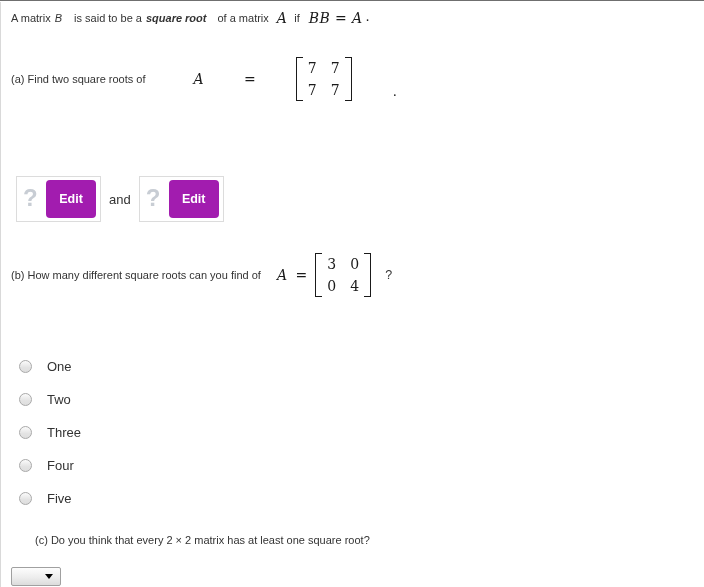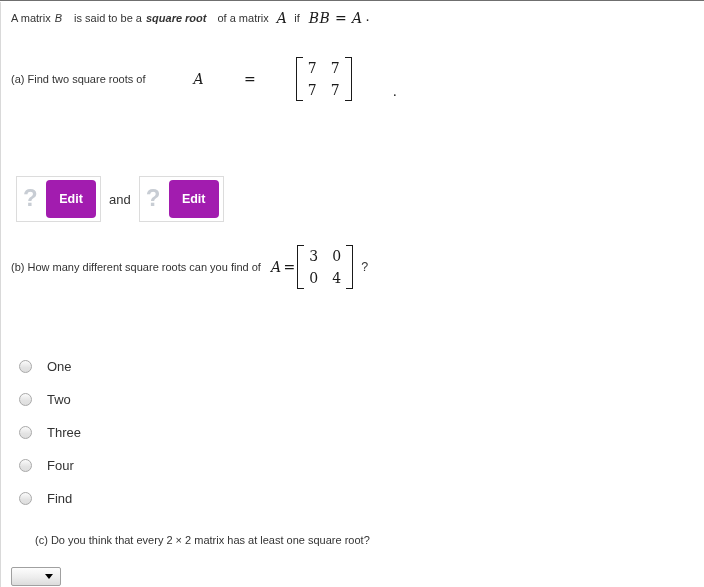--- a/index.html
+++ b/index.html
@@ -260,21 +260,21 @@
       <span class="qholder">?</span>
       <button class="edit-btn">Edit</button>
     </div>
     <span class="and-sep">and</span>
     <div class="answer-box">
       <span class="qholder">?</span>
       <button class="edit-btn">Edit</button>
     </div>
   </div>
 
-  <div class="row" style="top: 244px;">
+  <div class="row" style="top: 252px; gap: 6px;">
     <span class="txt">(b) How many different square roots can you find of</span>
     <span class="math" style="padding-left:10px;">A</span>
     <span class="math-op">=</span>
     <span class="matrix">
       <span class="brk brk-l"></span>
       <span class="mgrid">
         <span class="mcell">3</span>
         <span class="mcell">0</span>
         <span class="mcell">0</span>
         <span class="mcell">4</span>
@@ -296,21 +296,21 @@
     <div class="radio-row">
       <span class="radio-dot"></span>
       <span class="radio-label">Three</span>
     </div>
     <div class="radio-row">
       <span class="radio-dot"></span>
       <span class="radio-label">Four</span>
     </div>
     <div class="radio-row">
       <span class="radio-dot"></span>
-      <span class="radio-label">Find</span>
+      <span class="radio-label">Five</span>
     </div>
   </div>
 
   <div class="row" style="top: 531px; margin-left: 24px;">
     <span class="txt">(c) Do you think that every 2 × 2 matrix has at least one square root?</span>
   </div>
 
   <div id="dropdown">
     <span class="caret"></span>
   </div>

